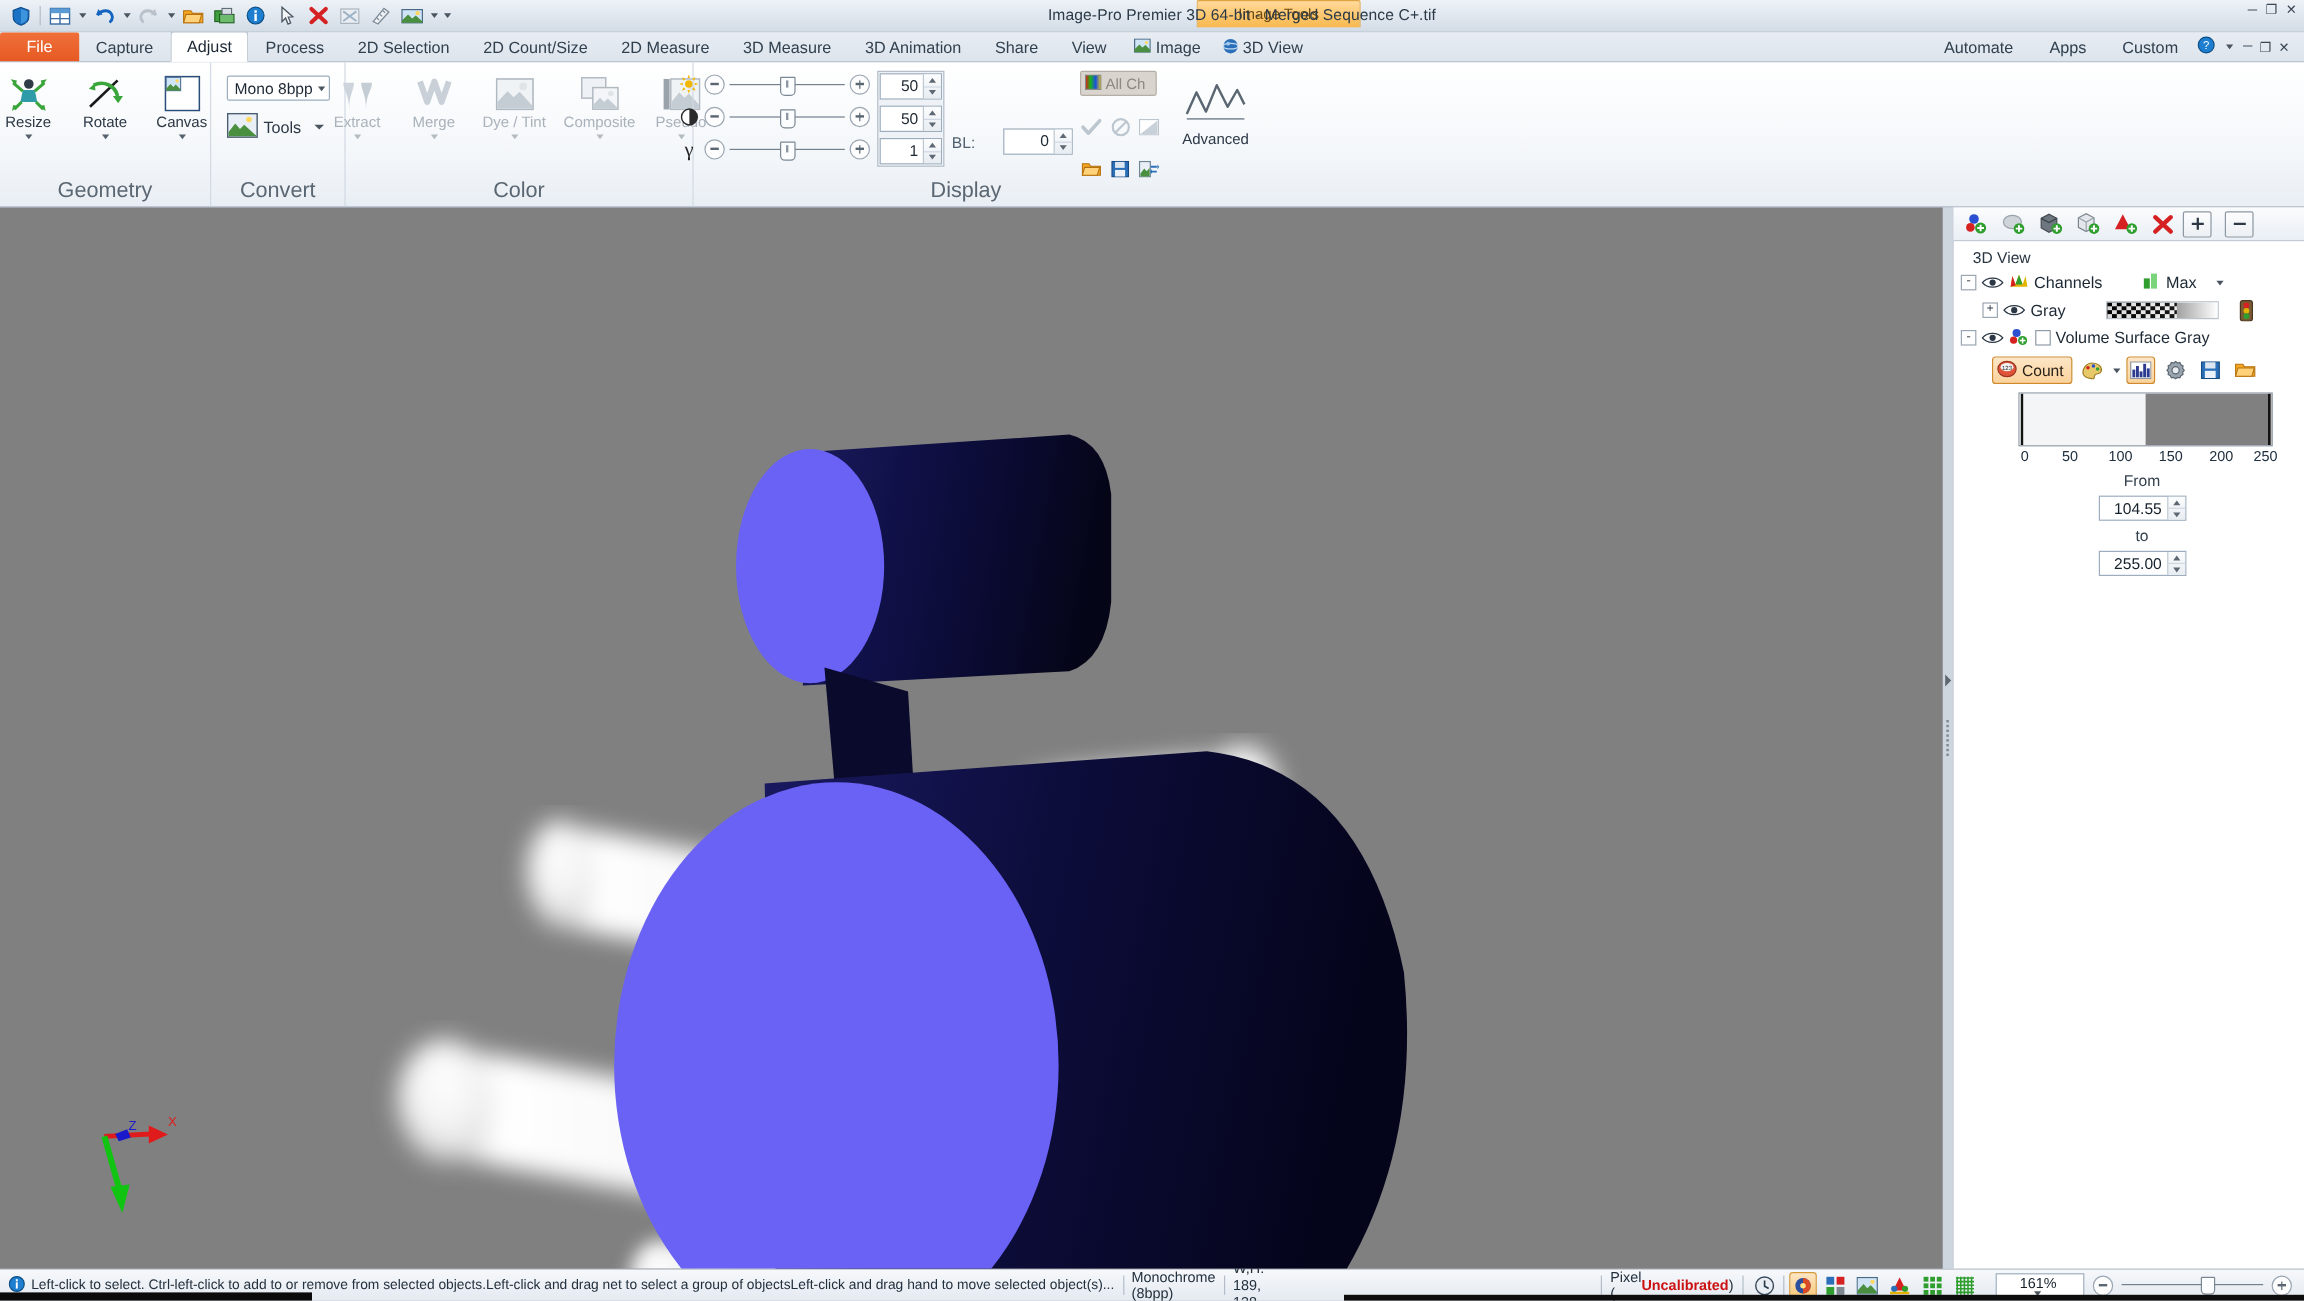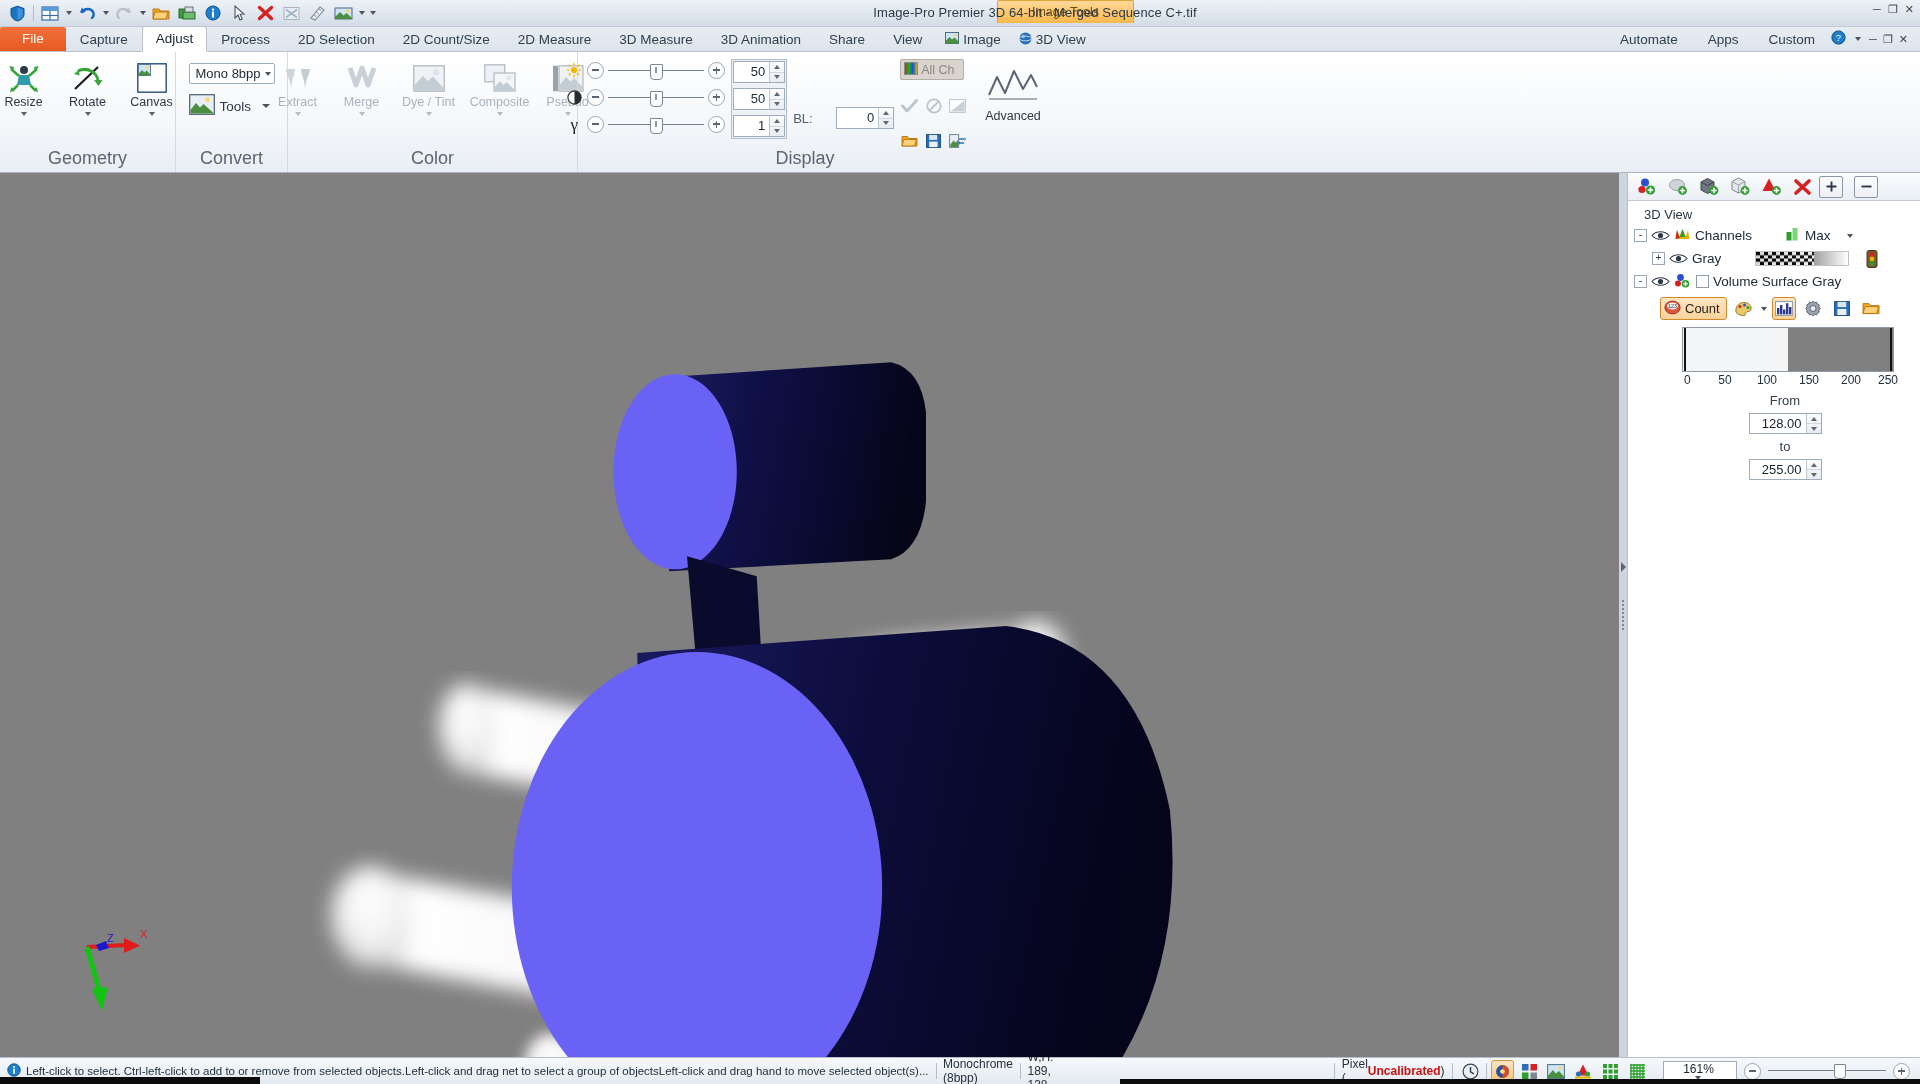--- a/index.html
+++ b/index.html
@@ -1013,21 +1013,21 @@
             <span style="left:2px;transform:none;">0</span>
             <span style="left:43px;">50</span>
             <span style="left:85px;">100</span>
             <span style="left:127px;">150</span>
             <span style="left:169px;">200</span>
             <span style="left:206px;">250</span>
           </div>
           <div class="fromrow" style="margin-left:-6px;flex-direction:column;">
             <span>From</span>
             <span class="numbox">
-              <span class="sv">128.00</span>
+              <span class="sv">104.55</span>
               <span class="spin">
                   <div>
                     <i class="up"></i>
                   </div>
                   <div>
                     <i class="dn"></i>
                   </div>
                 </span>
             </span>
             <span>to</span>

